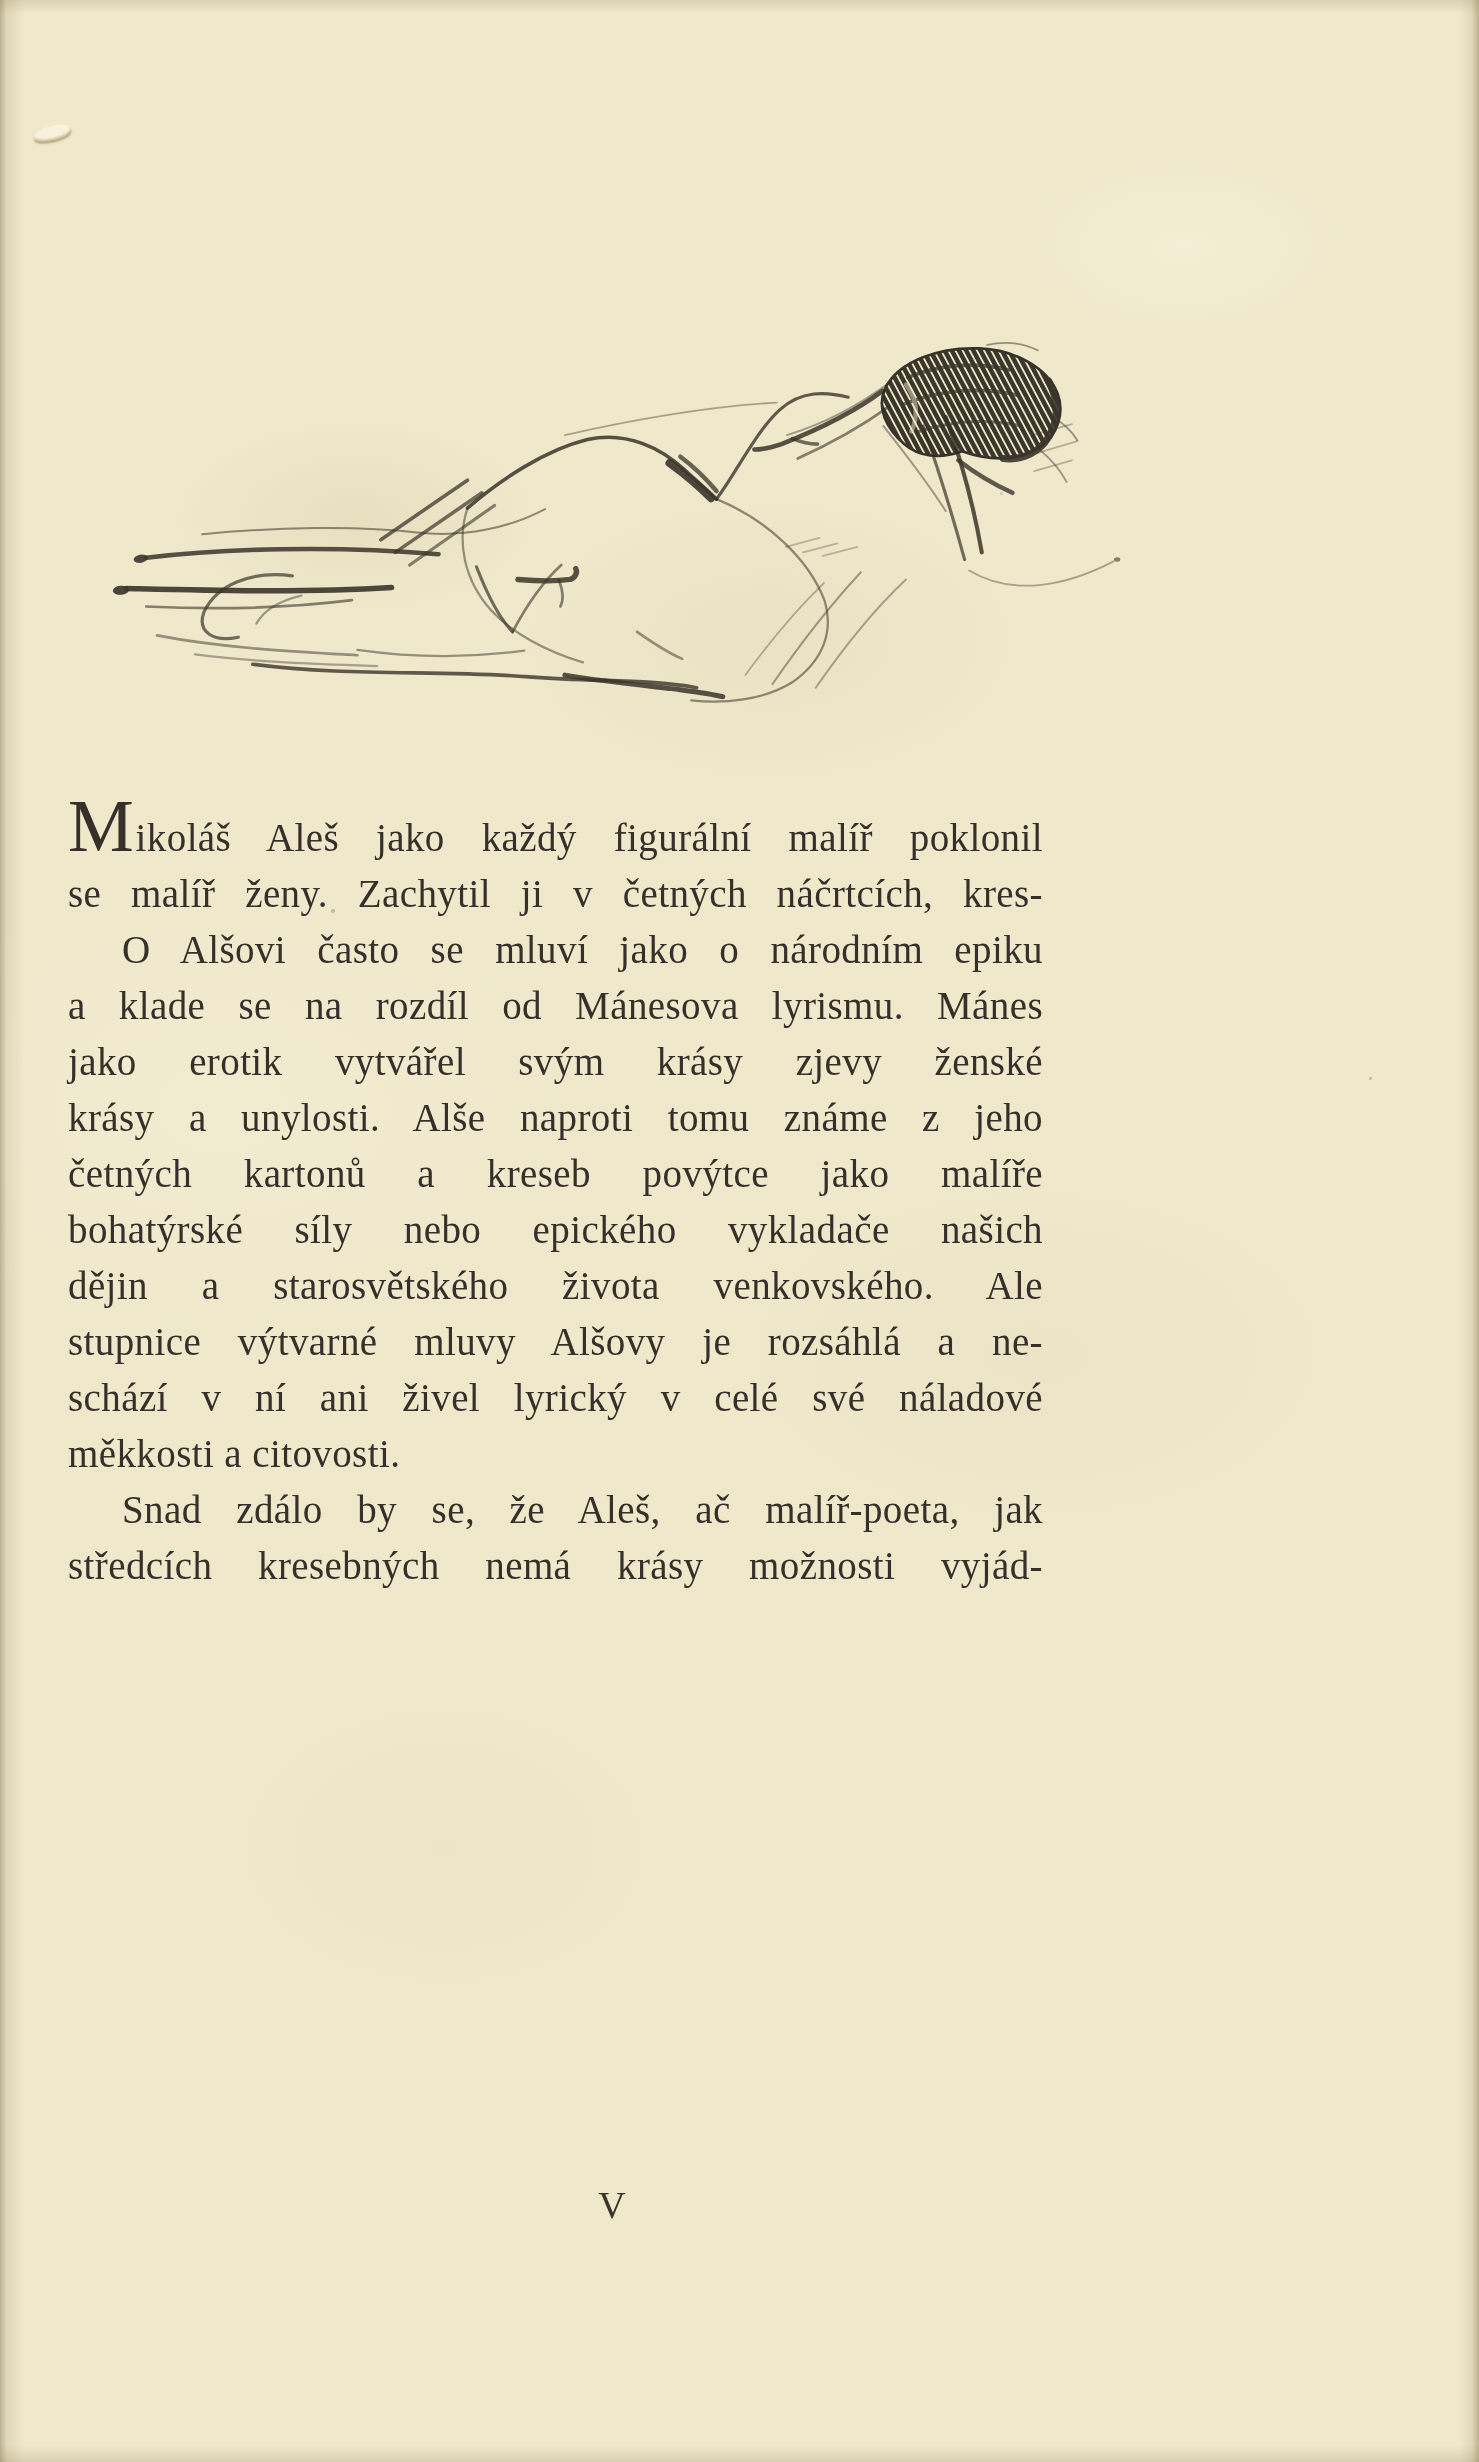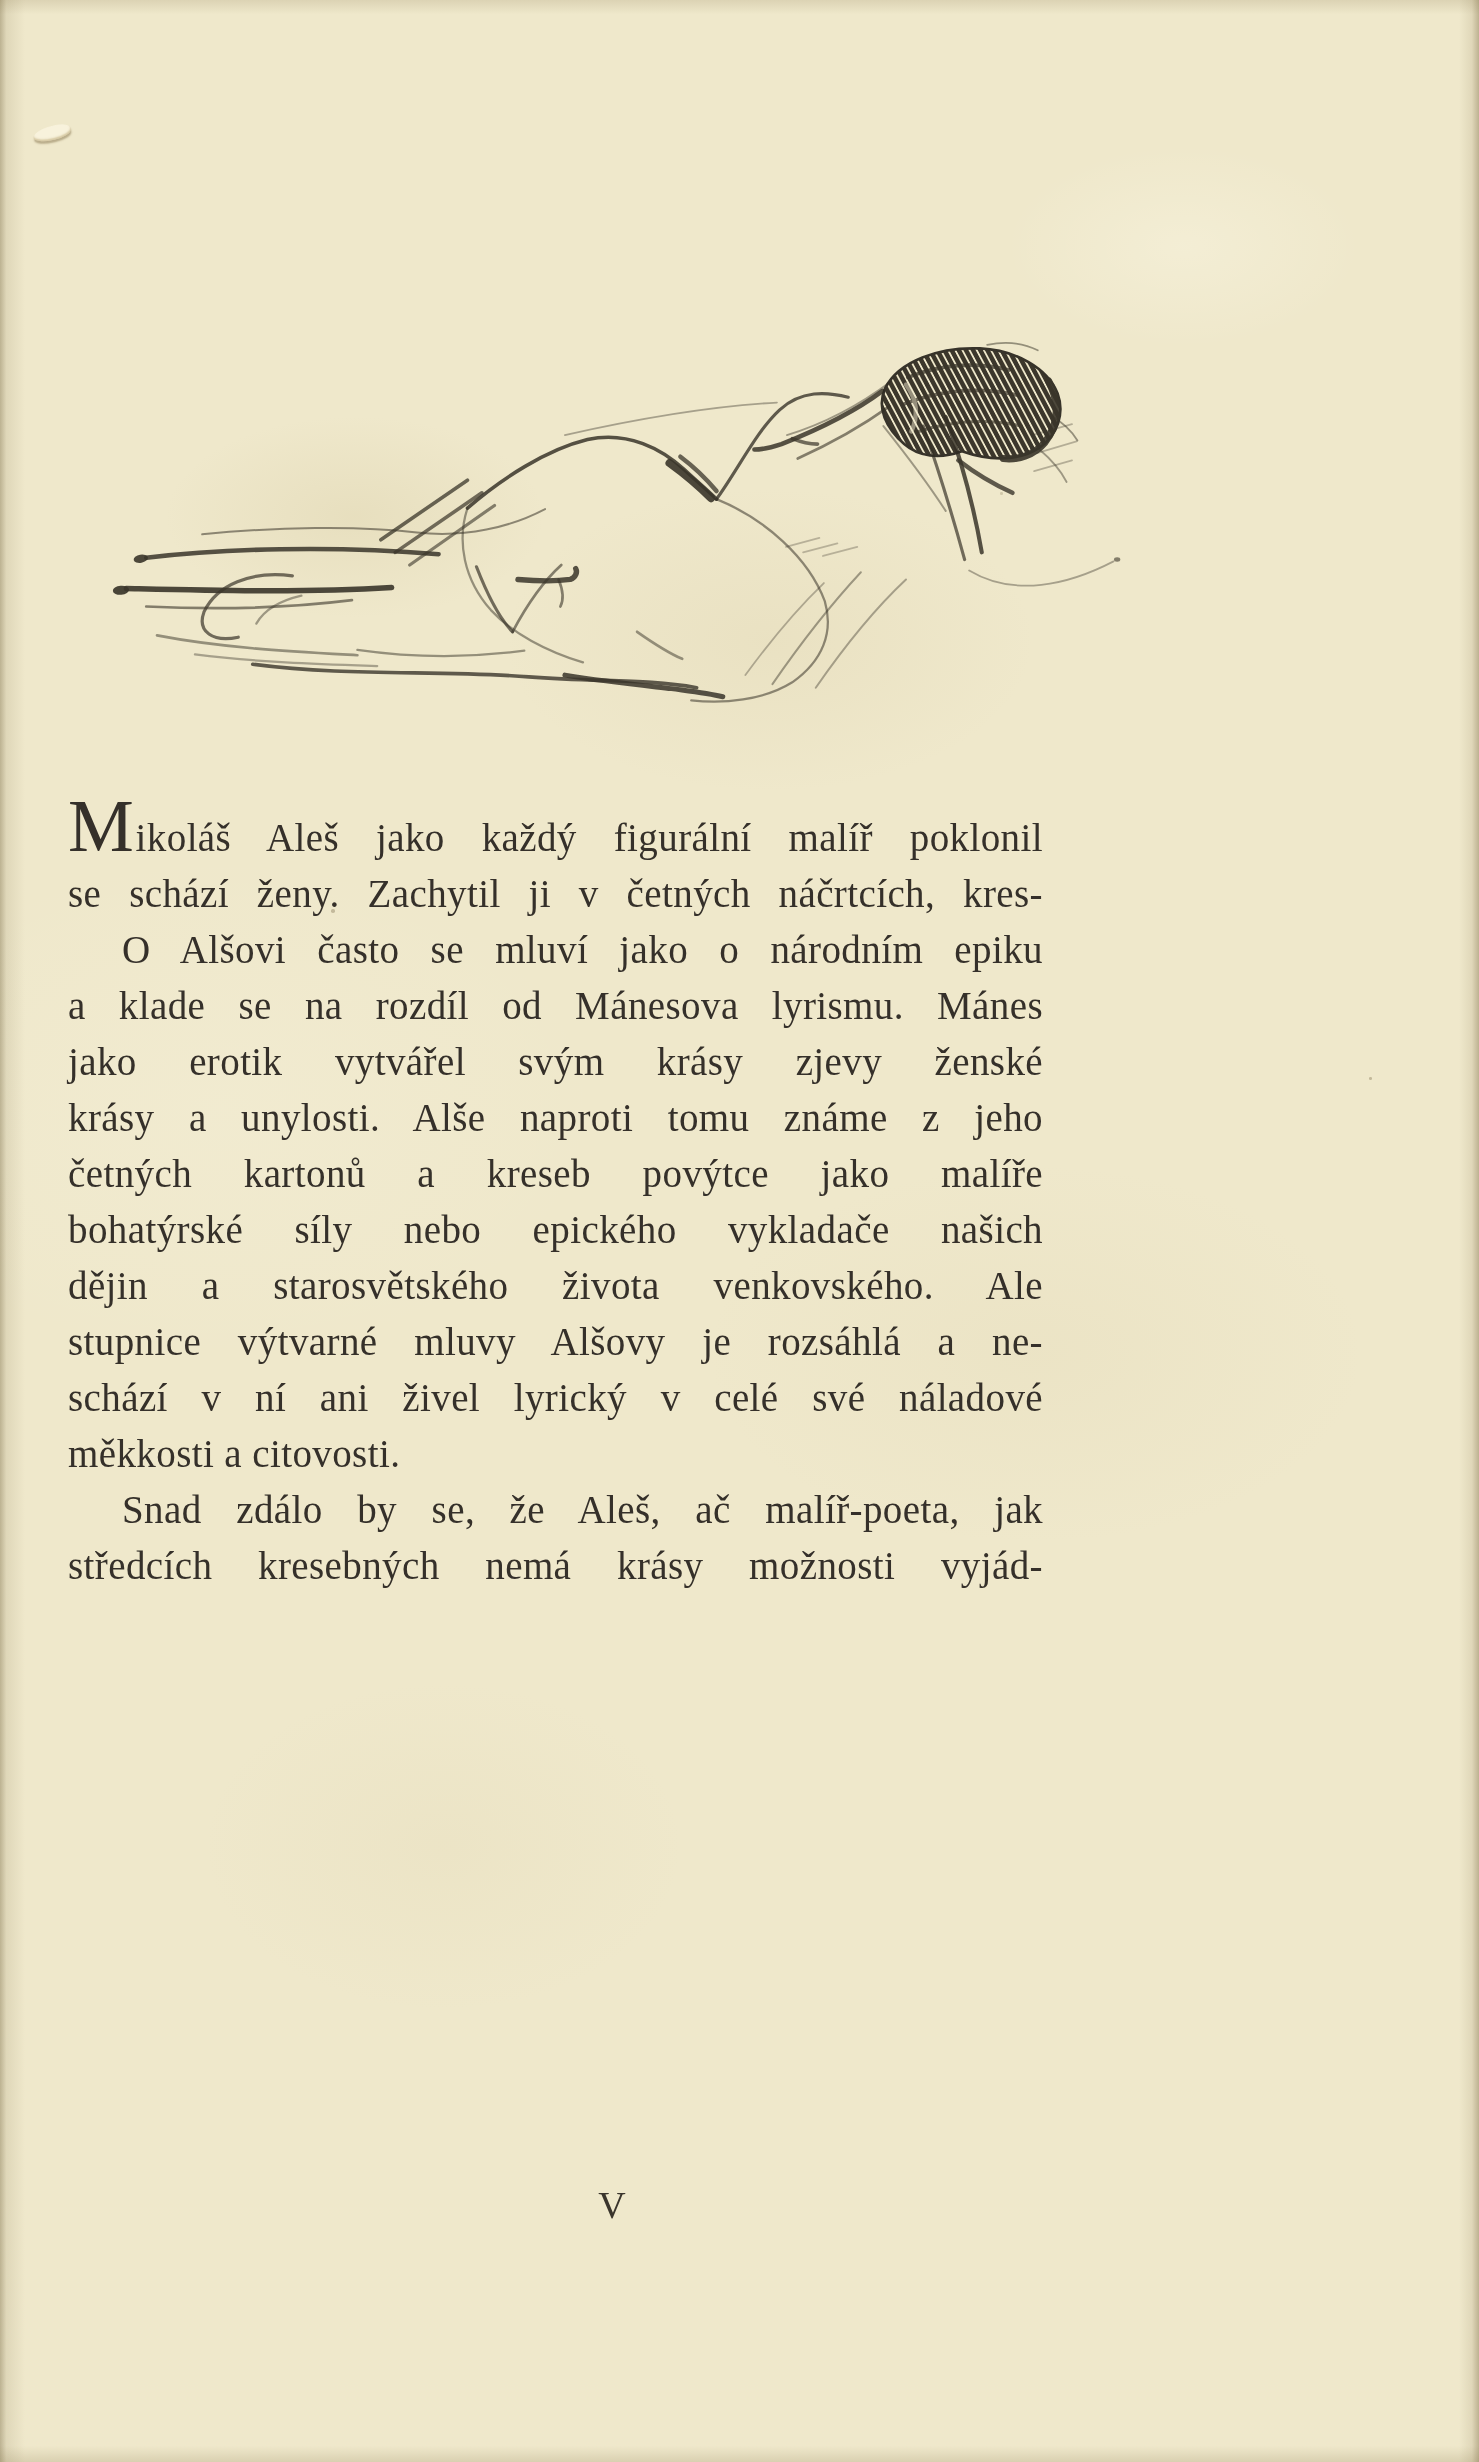--- a/index.html
+++ b/index.html
@@ -149,21 +149,21 @@
       <path d="M640,330 C660,344 676,354 690,360" stroke-width="3" opacity="0.5"></path>
       <path d="M108,334 C180,348 260,352 330,356" stroke-width="3" opacity="0.5"></path>
       <path d="M150,355 C220,364 290,366 352,368" stroke-width="2.5" opacity="0.4"></path>
     </g>
   </g>
 </svg>
 
 <div id="text-block">
     <div class="paragraph">
       <div class="line"><span class="initial">M</span><span>ikoláš Aleš jako každý figurální malíř poklonil</span></div>
-      <div class="line">se schází ženy. Zachytil ji v četných náčrtcích, kres-</div>
+      <div class="line">se malíř ženy. Zachytil ji v četných náčrtcích, kres-</div>
     </div>
     <div class="paragraph indented">
       <div class="line">O Alšovi často se mluví jako o národním epiku</div>
       <div class="line">a klade se na rozdíl od Mánesova lyrismu. Mánes</div>
       <div class="line">jako erotik vytvářel svým krásy zjevy ženské</div>
       <div class="line">krásy a unylosti. Alše naproti tomu známe z jeho</div>
       <div class="line">četných kartonů a kreseb povýtce jako malíře</div>
       <div class="line">bohatýrské síly nebo epického vykladače našich</div>
       <div class="line">dějin a starosvětského života venkovského. Ale</div>
       <div class="line">stupnice výtvarné mluvy Alšovy je rozsáhlá a ne-</div>

